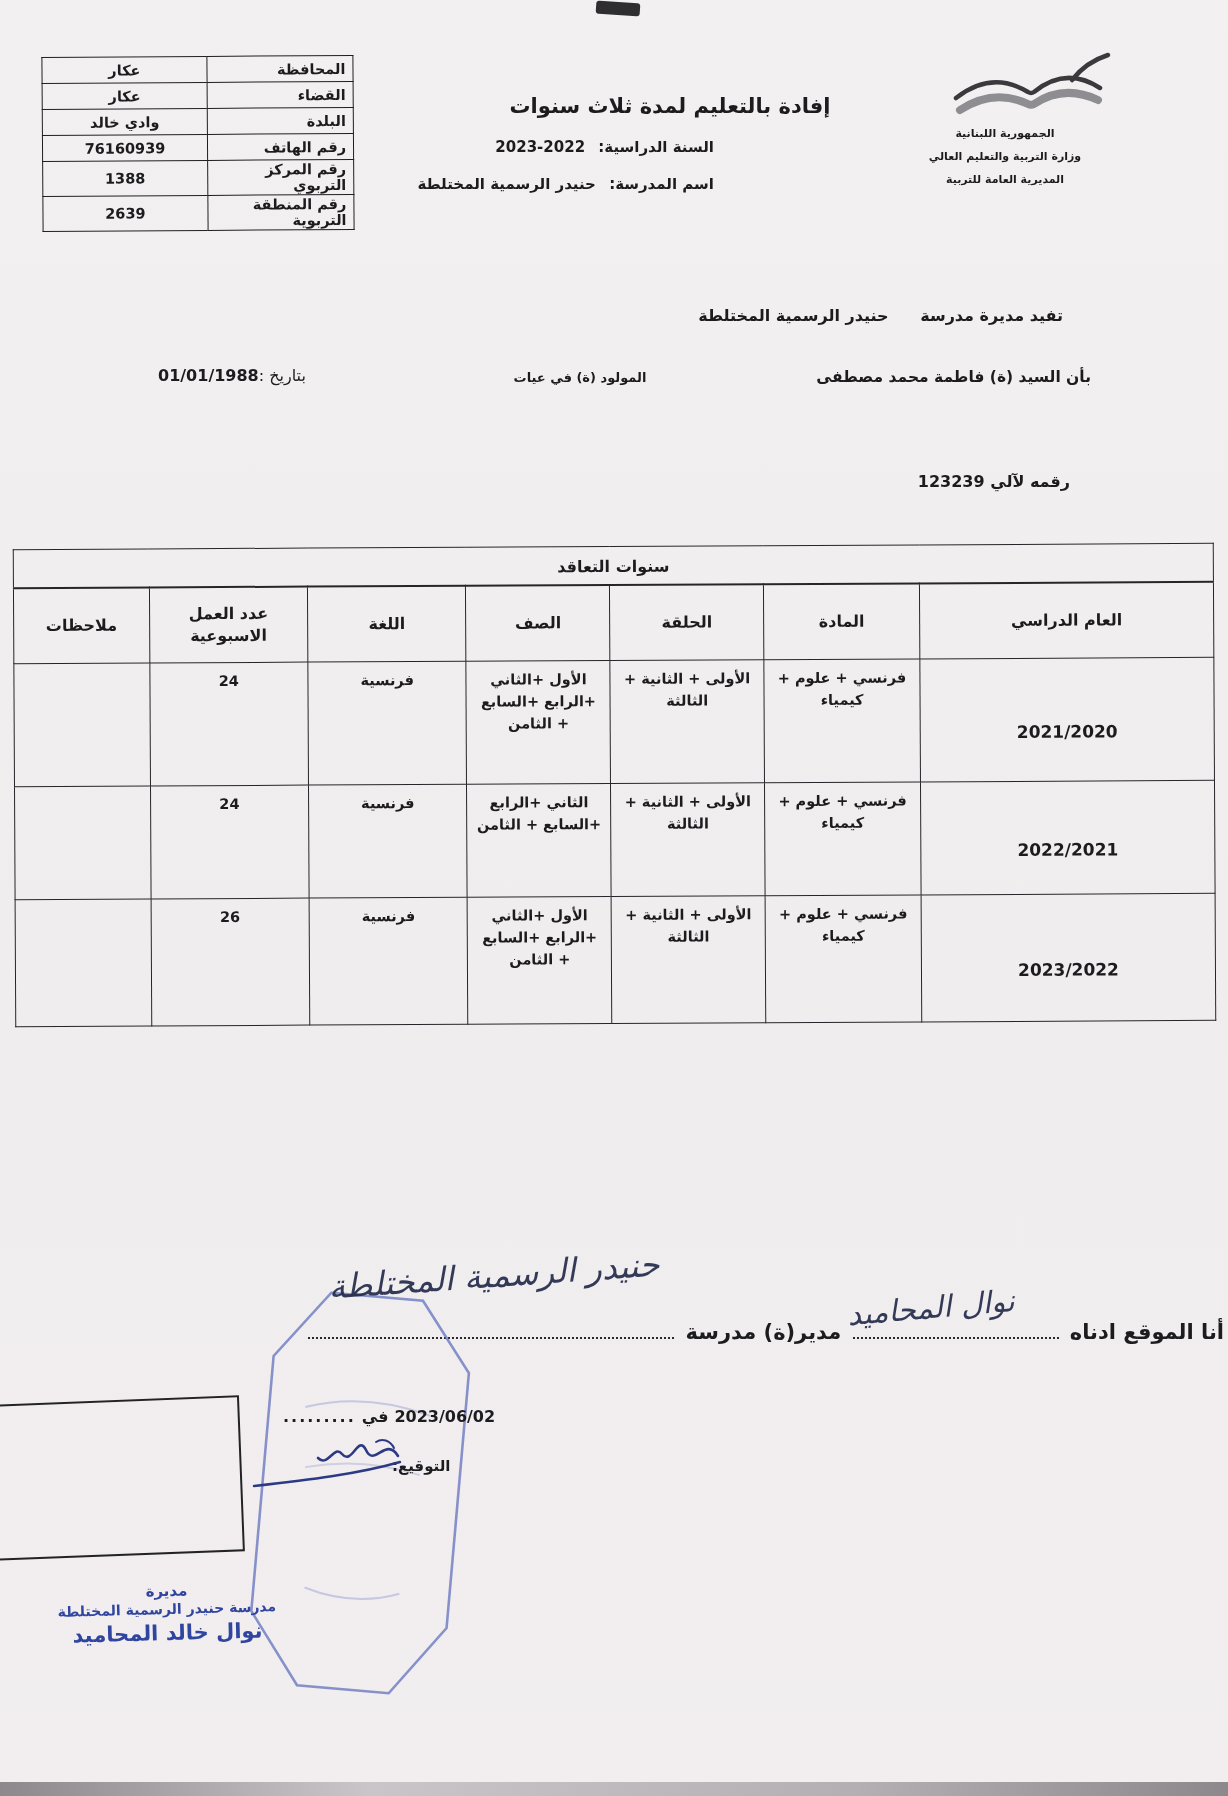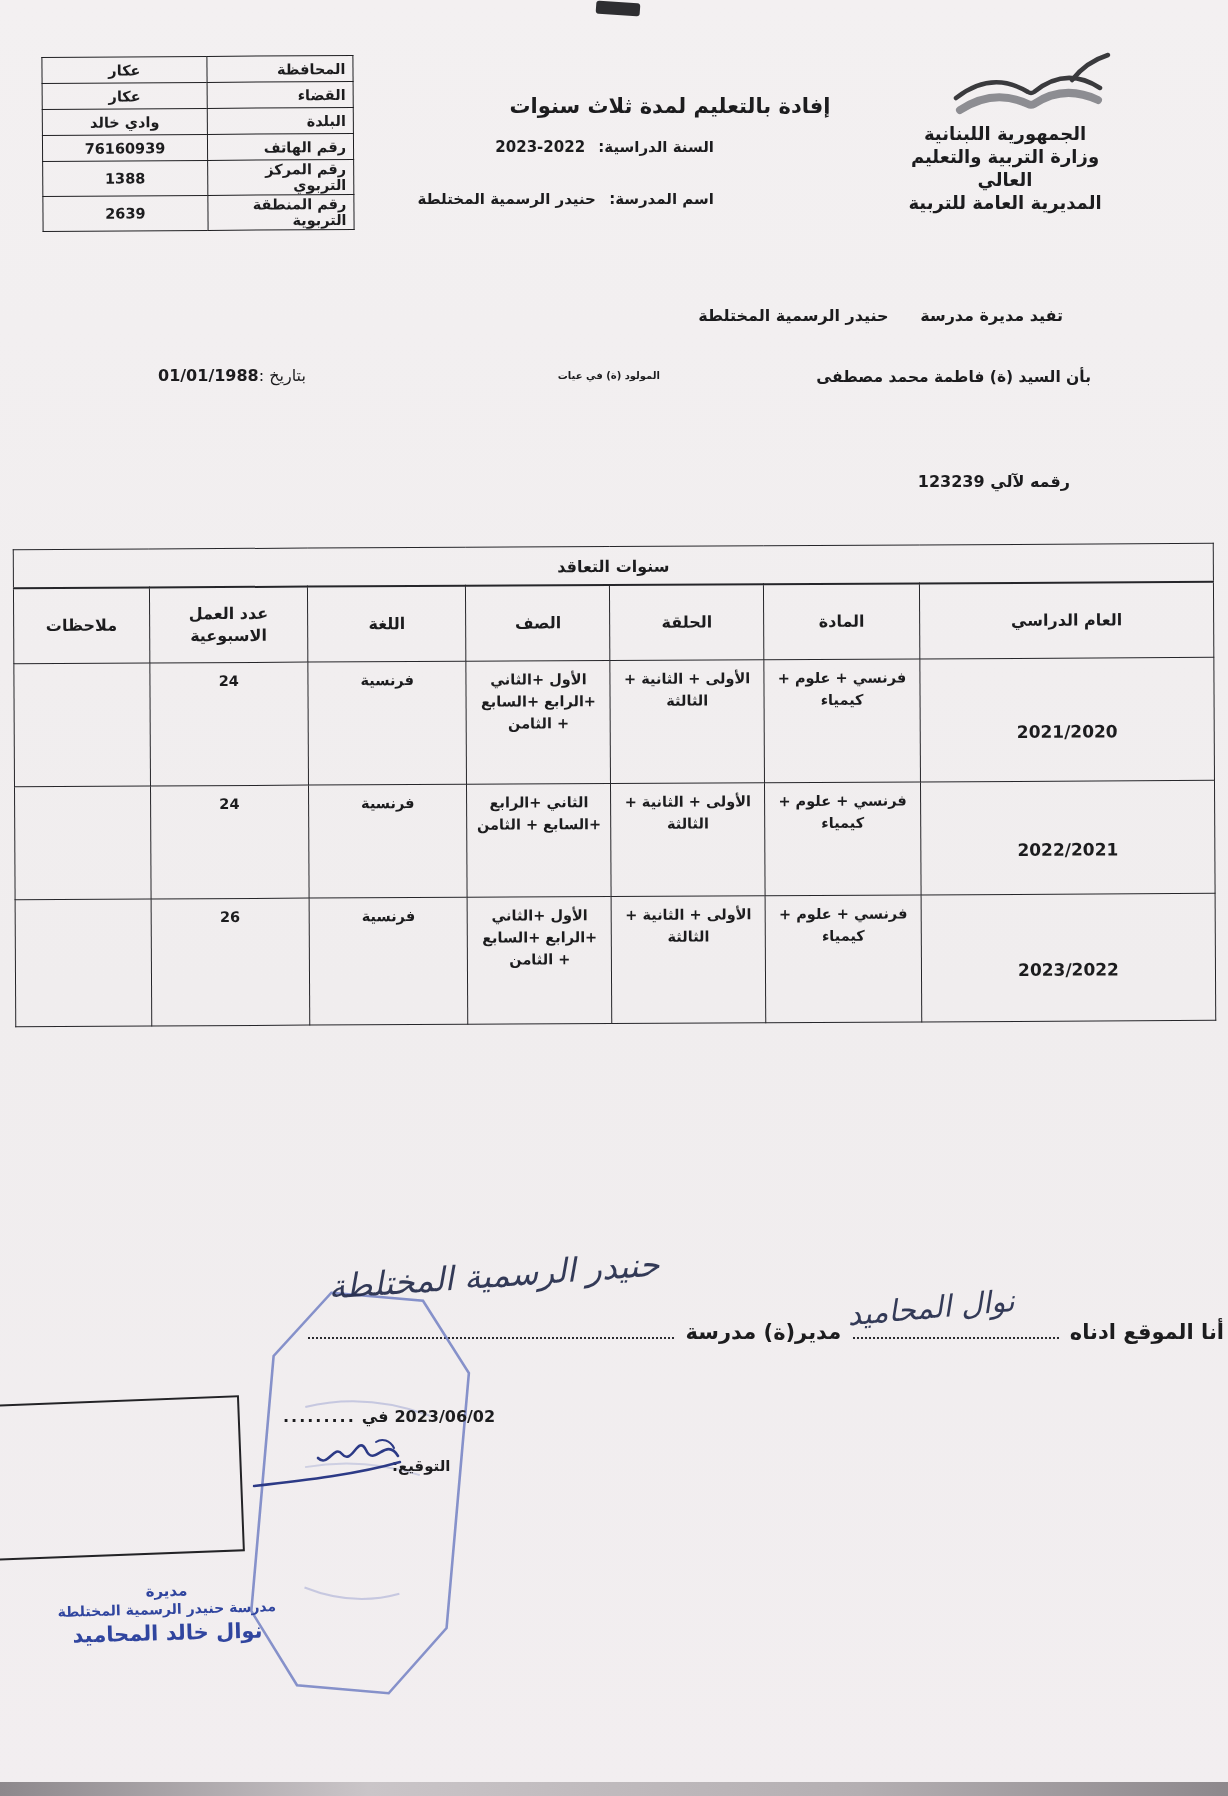--- a/index.html
+++ b/index.html
@@ -10,30 +10,30 @@
   }
   
   .info-table{position:absolute;top:56px;left:42px;width:312px;border-collapse:collapse;direction:rtl;transform:rotate(-.4deg);}
   .info-table td{border:1.8px solid #1f1f22;font-weight:bold;font-size:14.5px;padding:1px 7px;height:23px;}
   .info-table td.lbl{width:47%;text-align:right;}
   .info-table td.val{text-align:center;}
   
   .doc-title{position:absolute;top:94px;left:450px;width:440px;text-align:center;font-size:21px;font-weight:bold;direction:rtl;}
   .year-line,.schoolname-line{position:absolute;right:514px;direction:rtl;white-space:nowrap;font-size:15px;font-weight:bold;}
   .year-line{top:138px;}
-  .schoolname-line{top:190px;}
+  .schoolname-line{top:175px;}
   .year-line b,.schoolname-line b{margin-right:8px;}
   
   .logo{position:absolute;top:50px;left:948px;width:170px;height:78px;}
-  .ministry-block{position:absolute;top:122px;left:892px;width:226px;text-align:center;direction:rtl;font-size:18px;font-weight:bold;line-height:23px;}
+  .ministry-block{position:absolute;top:122px;left:892px;width:226px;text-align:center;direction:rtl;font-size:11px;font-weight:bold;line-height:23px;}
   
   .certify-line{position:absolute;top:306px;right:165px;direction:rtl;white-space:nowrap;font-size:16px;font-weight:bold;}
   .certify-line .school{margin-right:26px;}
   .subject-line{position:absolute;top:368px;right:137px;direction:rtl;white-space:nowrap;font-size:15.5px;font-weight:bold;}
-  .born-line{position:absolute;top:370px;left:500px;width:160px;direction:rtl;white-space:nowrap;font-size:10px;font-weight:bold;}
+  .born-line{position:absolute;top:370px;left:500px;width:160px;text-align:center;direction:rtl;white-space:nowrap;font-size:13px;font-weight:bold;}
   .bdate-line{position:absolute;top:366px;left:158px;direction:rtl;white-space:nowrap;font-size:16px;font-weight:normal;}
   .autonum-line{position:absolute;top:472px;right:158px;direction:rtl;white-space:nowrap;font-size:16px;font-weight:bold;}
   .num{direction:ltr;unicode-bidi:isolate;display:inline-block;}
   
   .contract-table{position:absolute;top:546px;left:14px;width:1201px;border-collapse:collapse;direction:rtl;transform:rotate(-.3deg);}
   .contract-table td,.contract-table th{border:1.8px solid #26262a;font-weight:bold;}
   .contract-table .cap{height:25px;text-align:center;font-size:16px;border-bottom-width:2.2px;}
   .contract-table th{height:70px;font-size:16px;text-align:center;vertical-align:middle;line-height:1.35;padding:2px 8px;}
   .contract-table td{font-size:14.5px;text-align:center;vertical-align:top;padding:8px 6px 4px;line-height:1.5;}
   .contract-table td.year{font-size:17px;vertical-align:middle;padding-top:30px;}

